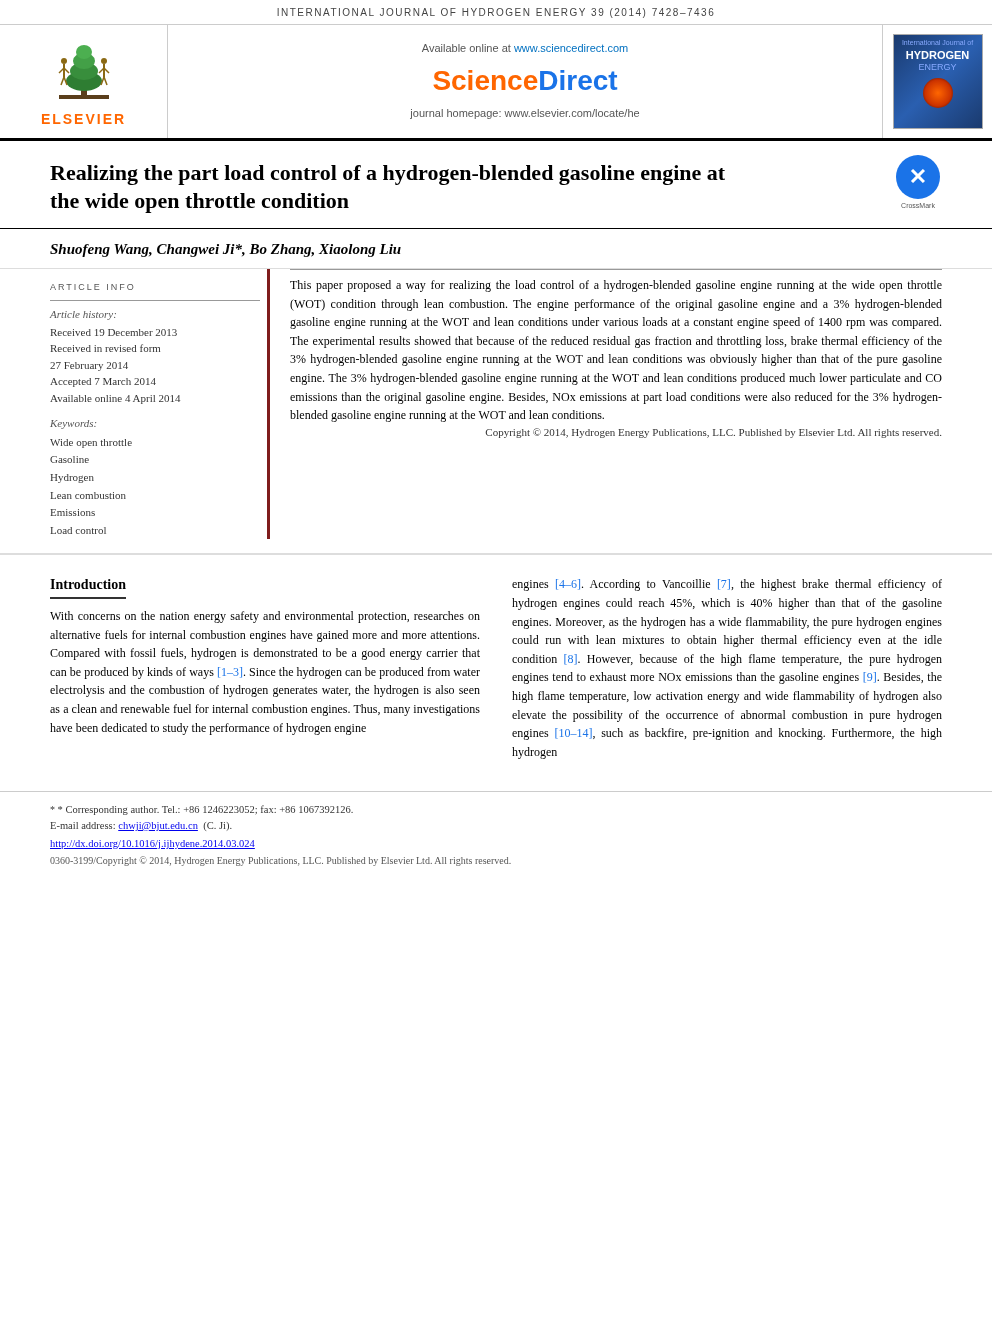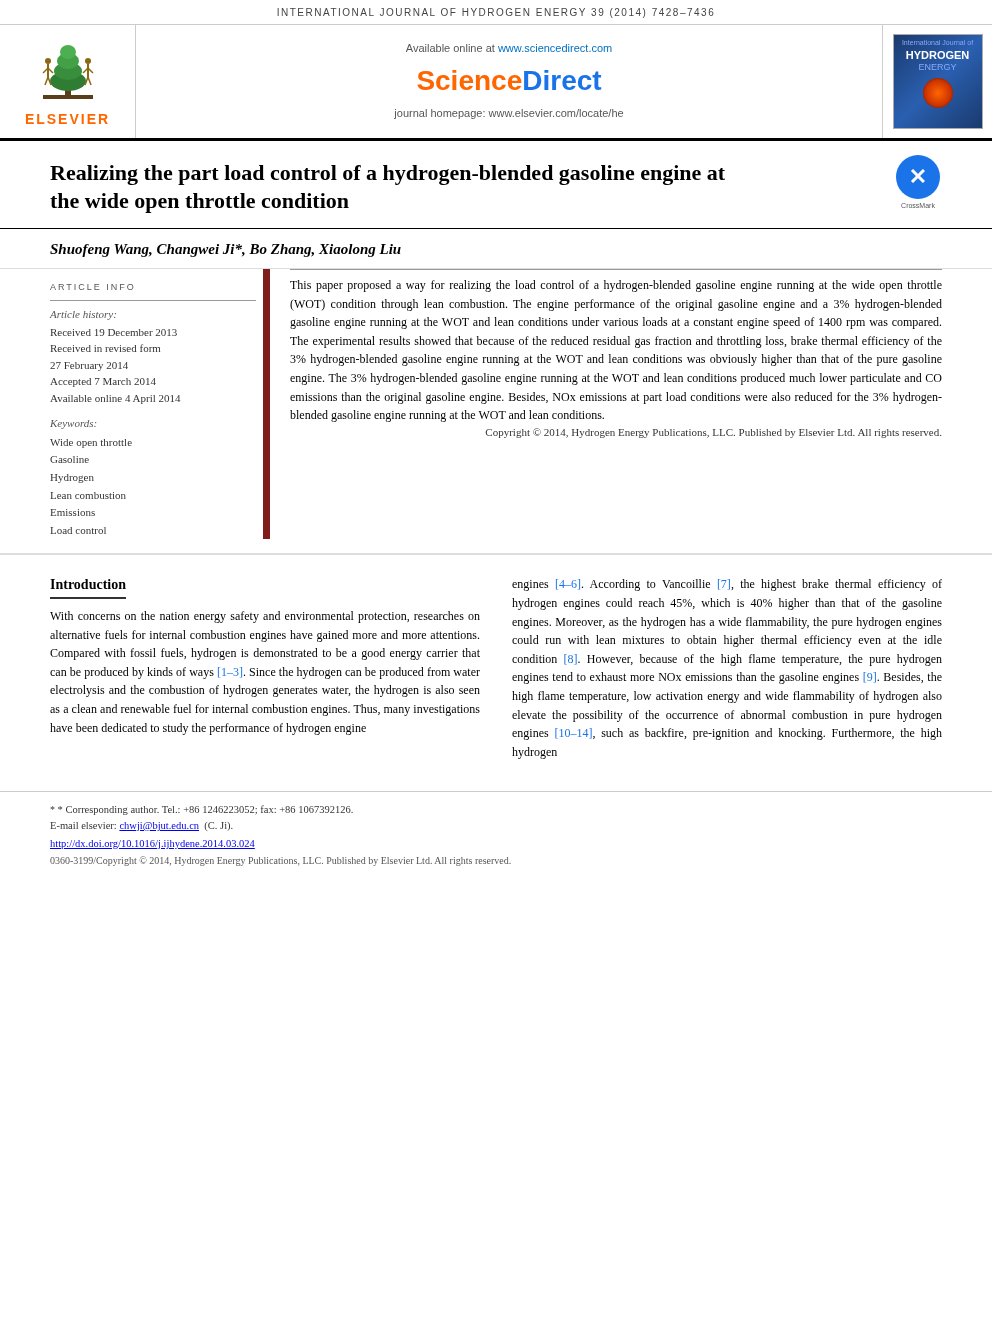--- a/index.html
+++ b/index.html
@@ -27,21 +27,21 @@
 
     
     .header-area {
       display: flex;
       align-items: stretch;
       border-bottom: 3px solid #000;
       min-height: 110px;
     }
 
     .header-left {
-      width: 136px;
+      width: 168px;
       padding: 8px;
       display: flex;
       align-items: center;
       justify-content: center;
       border-right: 1px solid #ccc;
     }
 
     .elsevier-logo {
       text-align: center;
     }
@@ -234,21 +234,21 @@
       display: flex;
       padding: 0 50px;
       border-bottom: 2px solid #ddd;
       padding-bottom: 14px;
     }
 
     .col-left {
       width: 220px;
       min-width: 220px;
       padding-right: 7px;
-      border-right: 7px solid #7f1d1d;
+      border-right: 3px solid #7f1d1d;
     }
 
     .col-right {
       flex: 1;
       padding-left: 20px;
     }
 
     .section-label {
       font-family: Arial, sans-serif;
       font-size: 9px;
@@ -486,20 +486,20 @@
       engines <a href="#" class="ref-link">[4–6]</a>. According to Vancoillie <a href="#" class="ref-link">[7]</a>, the highest brake thermal efficiency of hydrogen engines could reach 45%, which is 40% higher than that of the gasoline engines. Moreover, as the hydrogen has a wide flammability, the pure hydrogen engines could run with lean mixtures to obtain higher thermal efficiency even at the idle condition <a href="#" class="ref-link">[8]</a>. However, because of the high flame temperature, the pure hydrogen engines tend to exhaust more NOx emissions than the gasoline engines <a href="#" class="ref-link">[9]</a>. Besides, the high flame temperature, low activation energy and wide flammability of hydrogen also elevate the possibility of the occurrence of abnormal combustion in pure hydrogen engines <a href="#" class="ref-link">[10–14]</a>, such as backfire, pre-ignition and knocking. Furthermore, the high hydrogen
     </div>
   </div>
 </div>
 
 <div class="footer-section">
   <div class="footer-note">
     <span class="footnote-star">* </span>
     <span>* Corresponding author.</span>
     <span>Tel.: +86 1246223052; fax: +86 1067392126.</span><br>
-    <span>E-mail elsevier:</span>&nbsp;<a href="#">chwji@bjut.edu.cn</a>
+    <span>E-mail address:</span>&nbsp;<a href="#">chwji@bjut.edu.cn</a>
     &nbsp;<span>(C. Ji).</span>
   </div>
   <div class="footer-doi">
     <a href="#">http://dx.doi.org/10.1016/j.ijhydene.2014.03.024</a>
   </div>
   <div class="footer-issn">0360-3199/Copyright © 2014, Hydrogen Energy Publications, LLC. Published by Elsevier Ltd. All rights reserved.</div>
 </div>
 
 </body></html>

